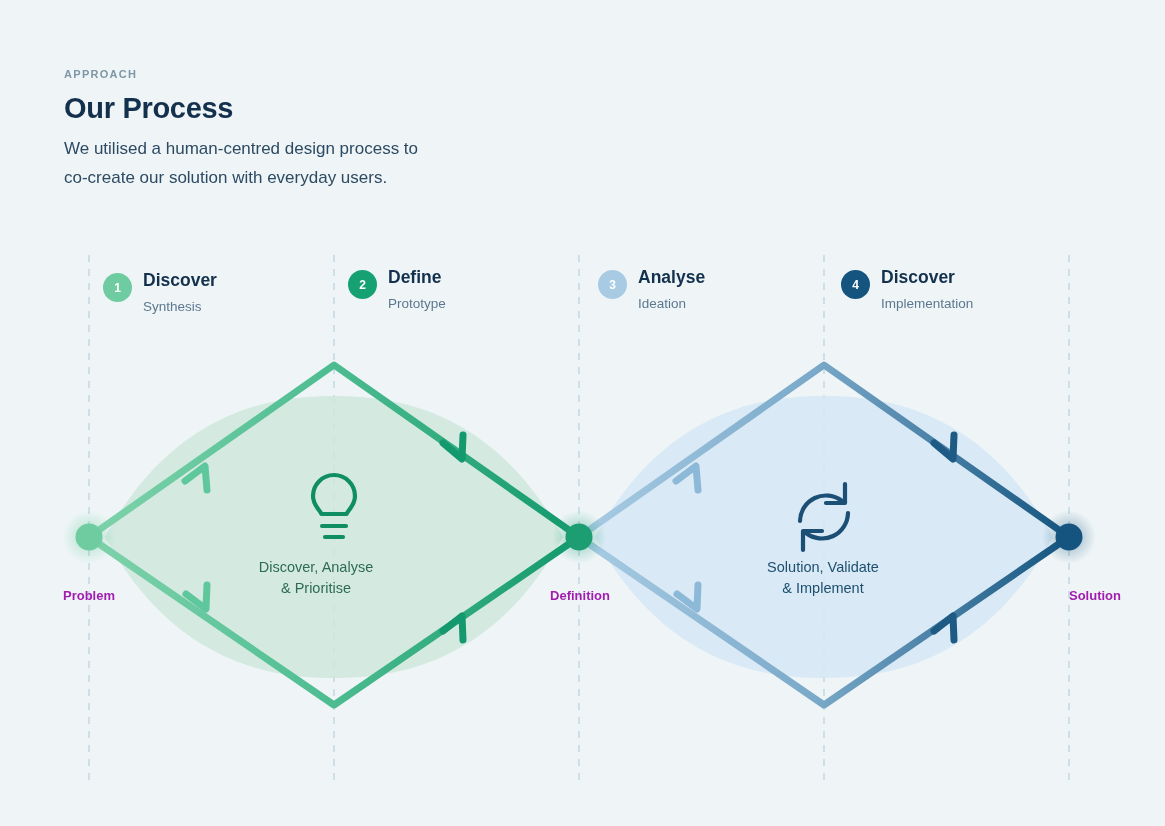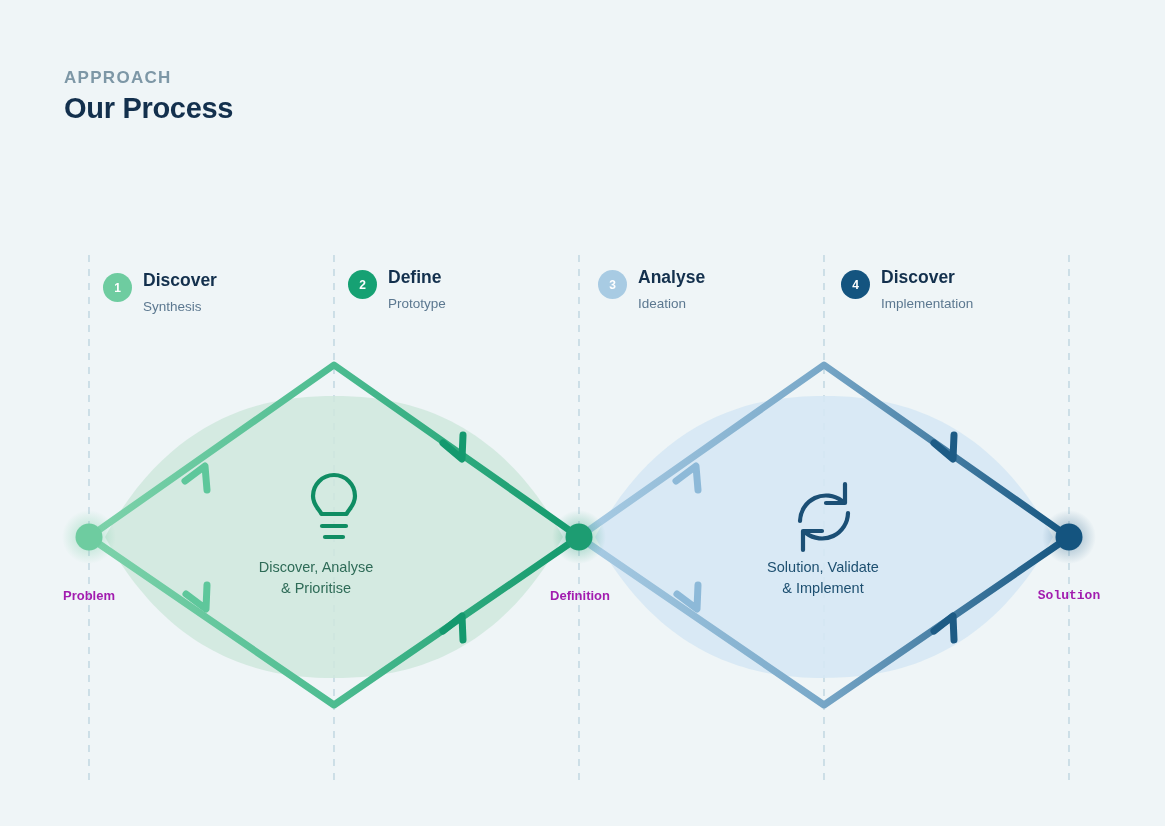--- a/index.html
+++ b/index.html
@@ -17,25 +17,25 @@
   }
 
   
   .header {
     position: absolute;
     left: 64px;
     top: 68px;
     width: 600px;
   }
   .eyebrow {
-    font-size: 17px;
+    font-size: 11px;
     font-weight: bold;
     letter-spacing: 1.3px;
     color: #7d97a6;
-    margin: 0 0 4px 0;
+    margin: 0 0 12px 0;
     text-transform: uppercase;
   }
   .page-title {
     font-size: 29px;
     font-weight: bold;
     color: #13304d;
     margin: 0 0 10px 0;
     letter-spacing: -0.3px;
   }
   .subtitle {
@@ -235,20 +235,24 @@
     <polyline points="845,484 845,503 826,503"></polyline>
     <path d="M 848 513 a 26 26 0 0 1 -42 20"></path>
     <polyline points="803,550 803,531 822,531"></polyline>
   </g>
 </svg>
 </div>
 
 <div class="header">
   <div class="eyebrow">APPROACH</div>
   <h1 class="page-title">Our Process</h1>
+  <p class="subtitle">
+    <span>We utilised a human-centred design process to</span><br>
+    <span>co-create our solution with everyday users.</span>
+  </p>
 </div>
 
 <div class="phase" style="left:103px; top:270px;">
   <div class="phase-badge" style="background:#6ecca0;">1</div>
   <div class="phase-text">
     <div class="phase-name">Discover</div>
     <div class="phase-sub">Synthesis</div>
   </div>
 </div>
 
@@ -271,21 +275,21 @@
 <div class="phase" style="left:841px; top:267px;">
   <div class="phase-badge" style="background:#14547f;">4</div>
   <div class="phase-text">
     <div class="phase-name">Discover</div>
     <div class="phase-sub">Implementation</div>
   </div>
 </div>
 
 <div class="node-label" style="left:89px;  top:588px;">Problem</div>
 <div class="node-label" style="left:580px; top:588px;">Definition</div>
-<div class="node-label" style="left:1069px;top:588px;font-family:Liberation Mono, monospace;">Solution</div>
+<div class="node-label" style="left:1095px;top:588px;">Solution</div>
 
 <div class="diamond-caption caption-left" style="left:316px; top:557px;">
   <div>Discover, Analyse</div>
   <div>&amp; Prioritise</div>
 </div>
 
 <div class="diamond-caption caption-right" style="left:823px; top:557px;">
   <div>Solution, Validate</div>
   <div>&amp; Implement</div>
 </div>

